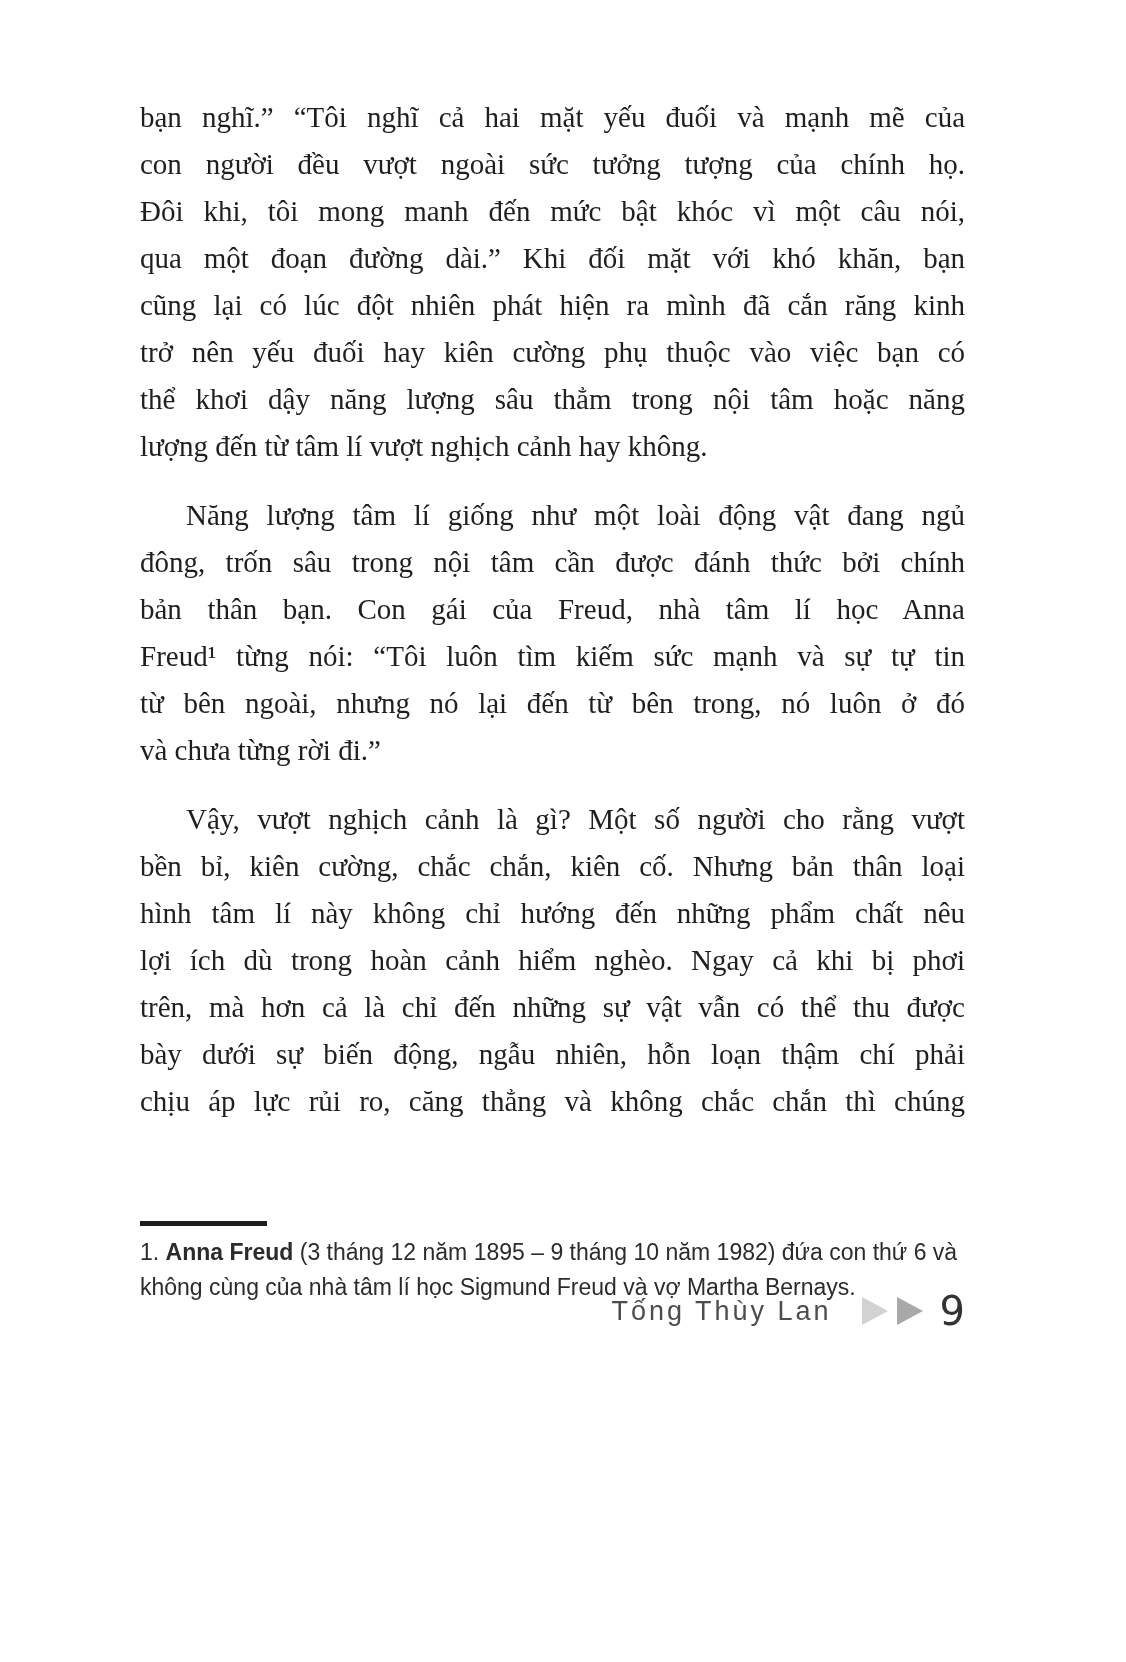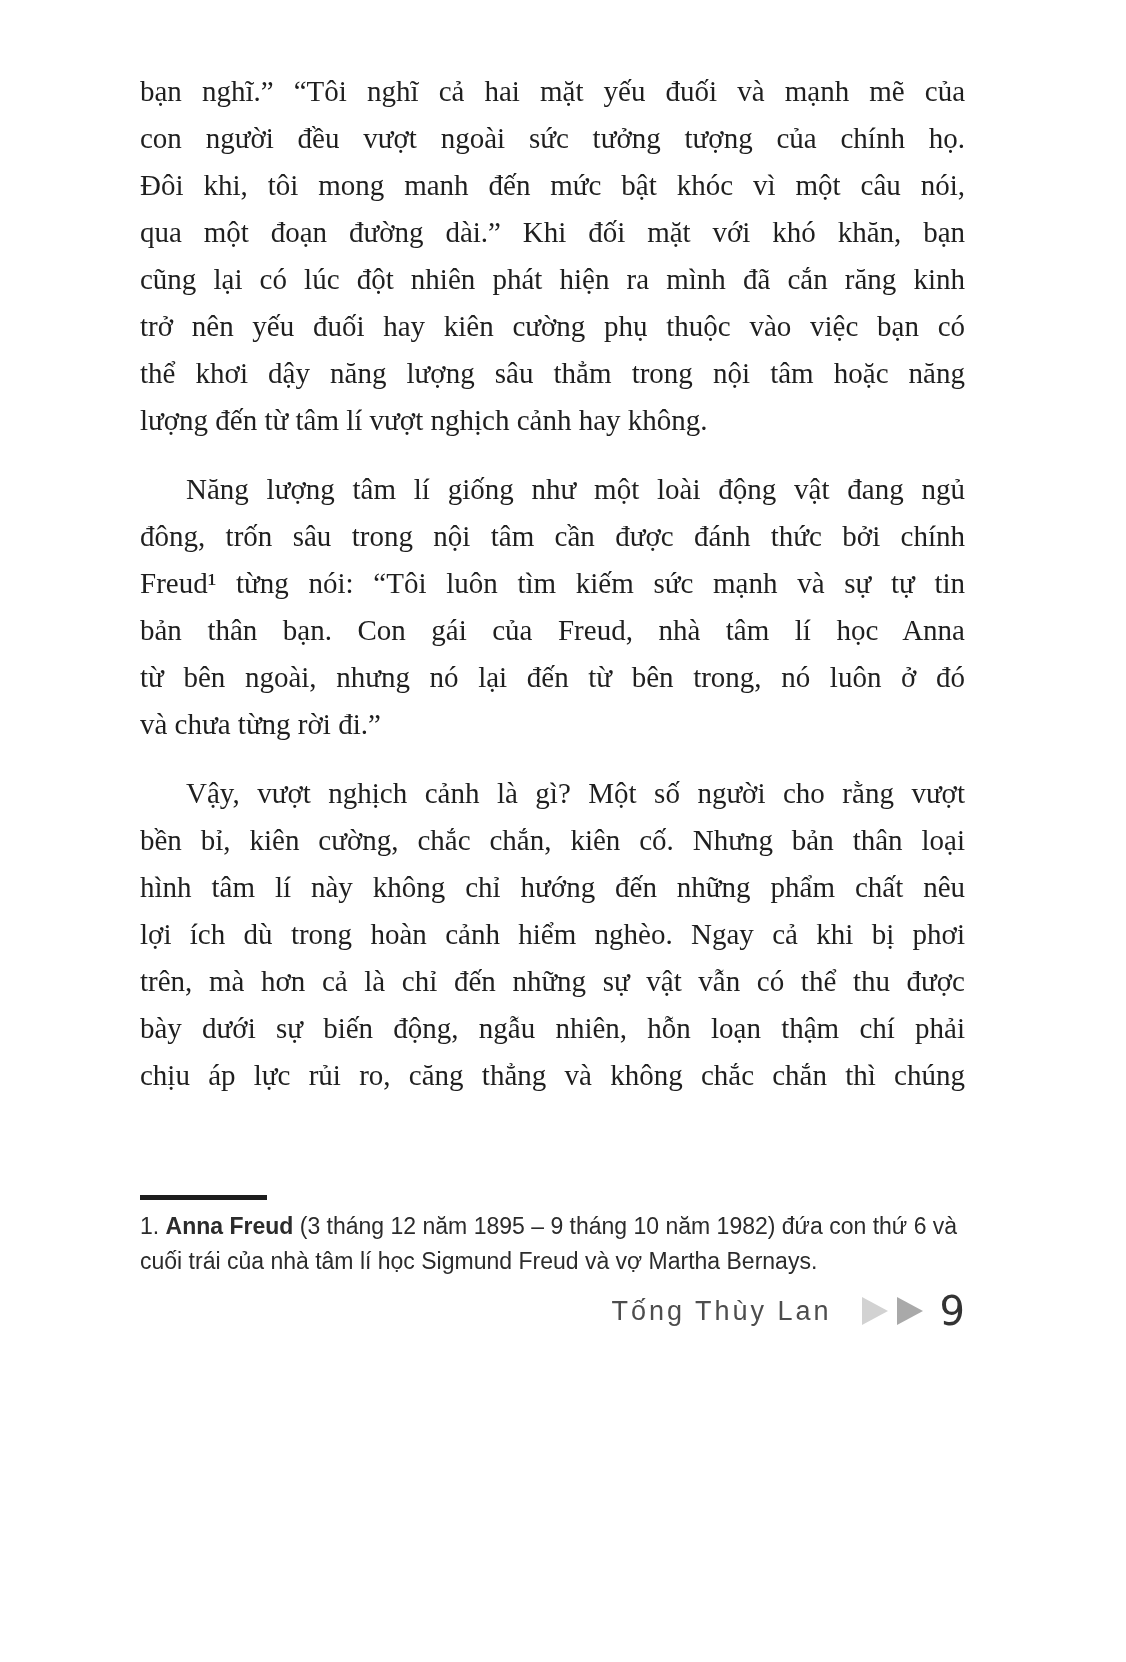--- a/index.html
+++ b/index.html
@@ -11,21 +11,21 @@
     --page-number:#333333;
   }
   html,body{margin:0;padding:0;background:#ffffff;}
   .page{
     position:relative;
     width:1126px;
     height:1446px;
     margin:0 auto;
     background:#ffffff;
     box-sizing:border-box;
-    padding:68px 161px 0 140px;
+    padding:94px 161px 0 140px;
     font-family:"Liberation Serif","DejaVu Serif",serif;
     color:var(--body-text);
     overflow:hidden;
   }
   .para{margin:0 0 22px 0;}
   .line{
     font-size:29px;
     line-height:47px;
     text-align:justify;
     text-align-last:justify;
@@ -89,41 +89,41 @@
     <div class="line">qua một đoạn đường dài.” Khi đối mặt với khó khăn, bạn</div>
     <div class="line">cũng lại có lúc đột nhiên phát hiện ra mình đã cắn răng kinh</div>
     <div class="line">trở nên yếu đuối hay kiên cường phụ thuộc vào việc bạn có</div>
     <div class="line">thể khơi dậy năng lượng sâu thẳm trong nội tâm hoặc năng</div>
     <div class="line last">lượng đến từ tâm lí vượt nghịch cảnh hay không.</div>
   </div>
 
   <div class="para">
     <div class="line indent">Năng lượng tâm lí giống như một loài động vật đang ngủ</div>
     <div class="line">đông, trốn sâu trong nội tâm cần được đánh thức bởi chính</div>
+    <div class="line">bản thân bạn. Con gái của Freud, nhà tâm lí học Anna</div>
     <div class="line">Freud¹ từng nói: “Tôi luôn tìm kiếm sức mạnh và sự tự tin</div>
-    <div class="line">bản thân bạn. Con gái của Freud, nhà tâm lí học Anna</div>
     <div class="line">từ bên ngoài, nhưng nó lại đến từ bên trong, nó luôn ở đó</div>
     <div class="line last">và chưa từng rời đi.”</div>
   </div>
 
   <div class="para">
     <div class="line indent">Vậy, vượt nghịch cảnh là gì? Một số người cho rằng vượt</div>
     <div class="line">bền bỉ, kiên cường, chắc chắn, kiên cố. Nhưng bản thân loại</div>
     <div class="line">hình tâm lí này không chỉ hướng đến những phẩm chất nêu</div>
     <div class="line">lợi ích dù trong hoàn cảnh hiểm nghèo. Ngay cả khi bị phơi</div>
     <div class="line">trên, mà hơn cả là chỉ đến những sự vật vẫn có thể thu được</div>
     <div class="line">bày dưới sự biến động, ngẫu nhiên, hỗn loạn thậm chí phải</div>
     <div class="line">chịu áp lực rủi ro, căng thẳng và không chắc chắn thì chúng</div>
   </div>
 
   <div class="footnote-rule"></div>
 
   <div class="footnote">
     <div class="fn-line"><span>1.</span> <span class="fn-name">Anna Freud</span> <span>(3 tháng 12 năm 1895 – 9 tháng 10 năm 1982) đứa con thứ 6 và</span></div>
-    <div class="fn-line">cuối trái của nhà tâm lí học Sigmund Freud và vợ Martha Bernays.</div>
+    <div class="fn-line">không cùng của nhà tâm lí học Sigmund Freud và vợ Martha Bernays.</div>
   </div>
 
   <div class="page-footer">
     <span class="author">Tống Thùy Lan</span>
     <span class="tri tri-light"></span>
     <span class="tri tri-dark"></span>
     <span class="page-num">9</span>
   </div>
 
 </div>

